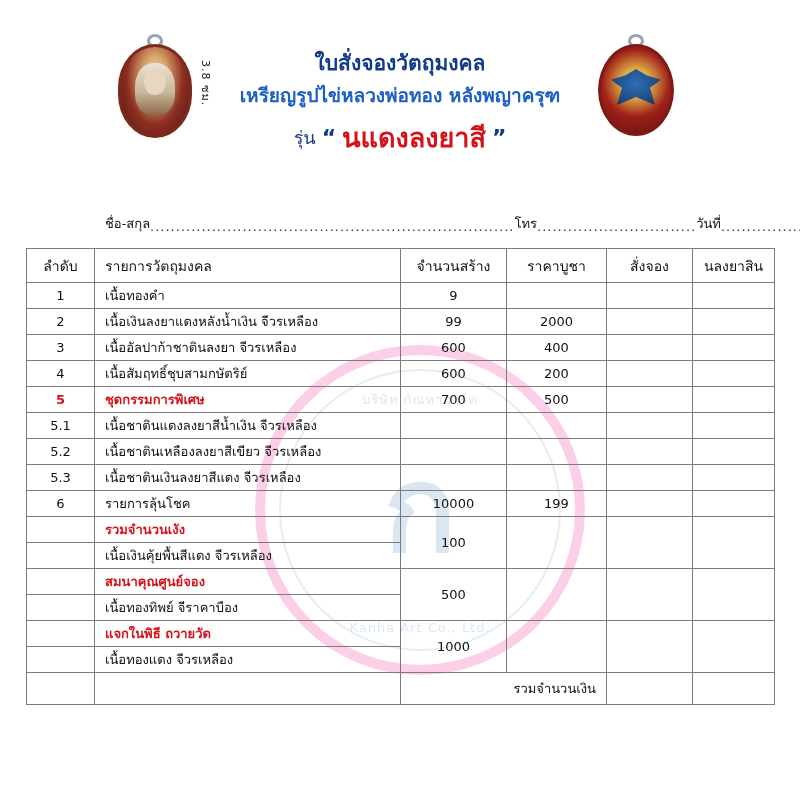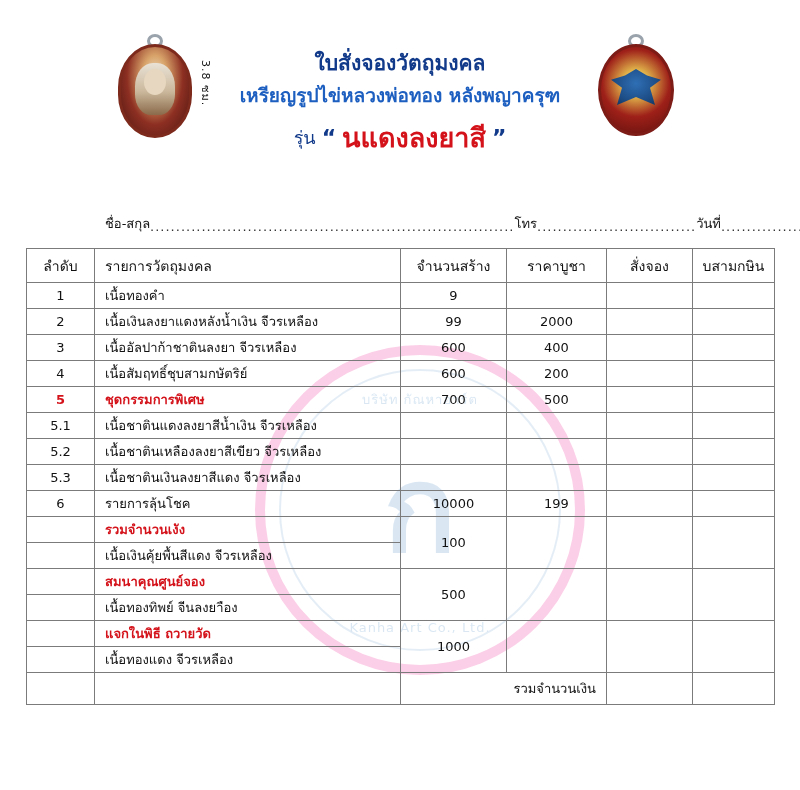--- a/index.html
+++ b/index.html
@@ -312,21 +312,21 @@
 
   <div class="table-wrap">
     <table>
       <thead>
         <tr>
           <th class="c-no">ลำดับ</th>
           <th class="c-item">รายการวัตถุมงคล</th>
           <th class="c-qty">จำนวนสร้าง</th>
           <th class="c-price">ราคาบูชา</th>
           <th class="c-order">สั่งจอง</th>
-          <th class="c-amount">บสามกษิน</th>
+          <th class="c-amount">นลงยาสิน</th>
         </tr>
       </thead>
       <tbody>
 
         <tr>
           <td class="c-no">1</td>
           <td class="c-item">เนื้อทองคำ</td>
           <td class="c-qty">9</td>
           <td class="c-price"></td>
           <td class="c-order"></td>
@@ -421,21 +421,21 @@
         <tr>
           <td class="c-no"></td>
           <td class="c-item red">สมนาคุณศูนย์จอง</td>
           <td class="c-qty" rowspan="2">500</td>
           <td class="c-price" rowspan="2"></td>
           <td class="c-order" rowspan="2"></td>
           <td class="c-amount" rowspan="2"></td>
         </tr>
         <tr>
           <td class="c-no"></td>
-          <td class="c-item indent">เนื้อทองทิพย์ จีนลงยาือง</td>
+          <td class="c-item indent">เนื้อทองทิพย์ จีราคาบือง</td>
         </tr>
 
         <tr>
           <td class="c-no"></td>
           <td class="c-item red">แจกในพิธี ถวายวัด</td>
           <td class="c-qty" rowspan="2">1000</td>
           <td class="c-price" rowspan="2"></td>
           <td class="c-order" rowspan="2"></td>
           <td class="c-amount" rowspan="2"></td>
         </tr>

